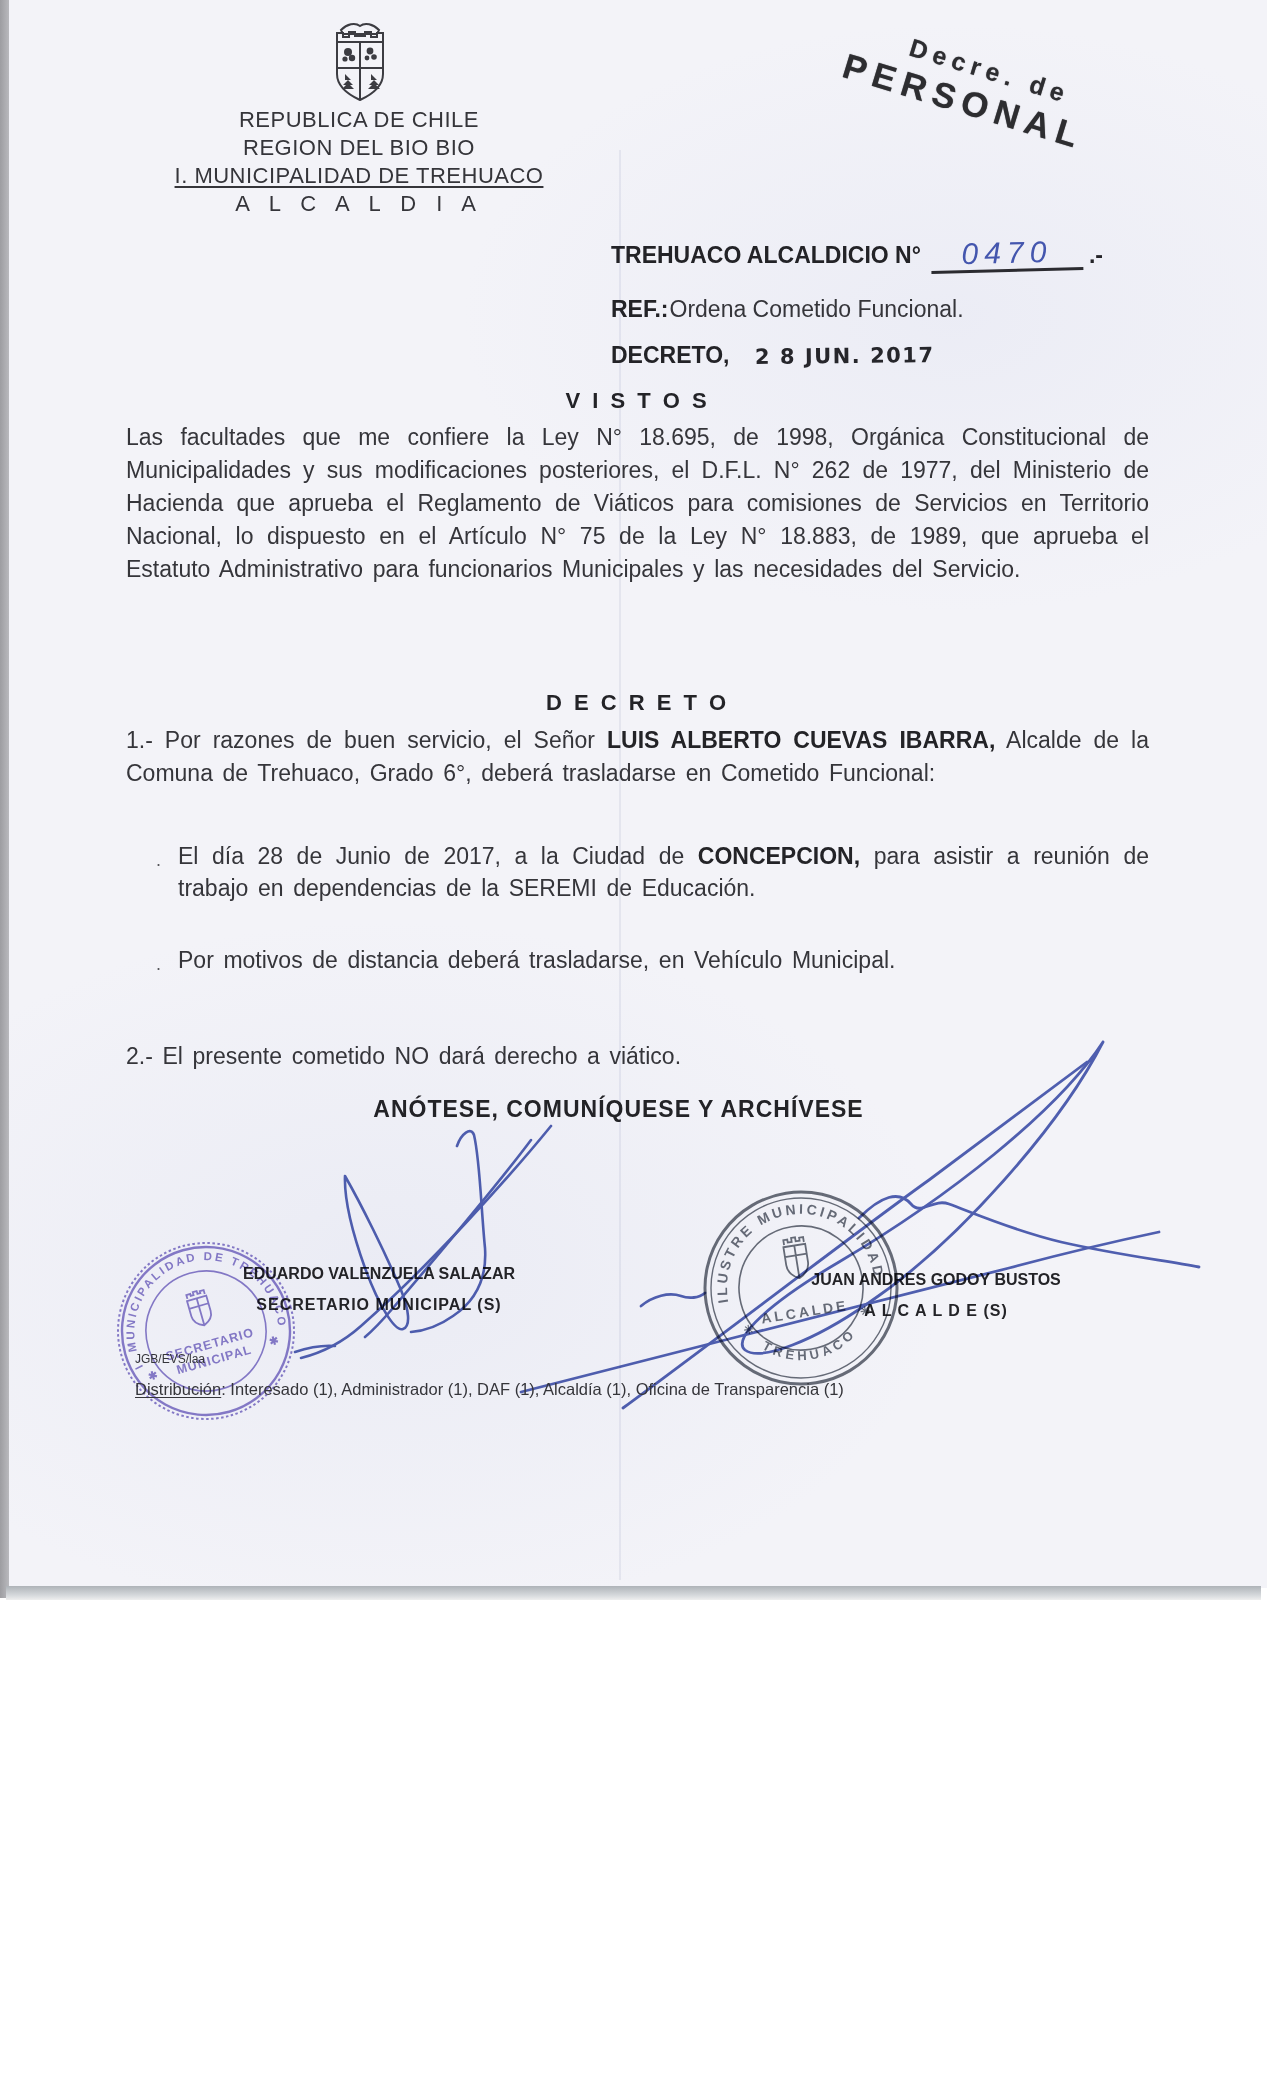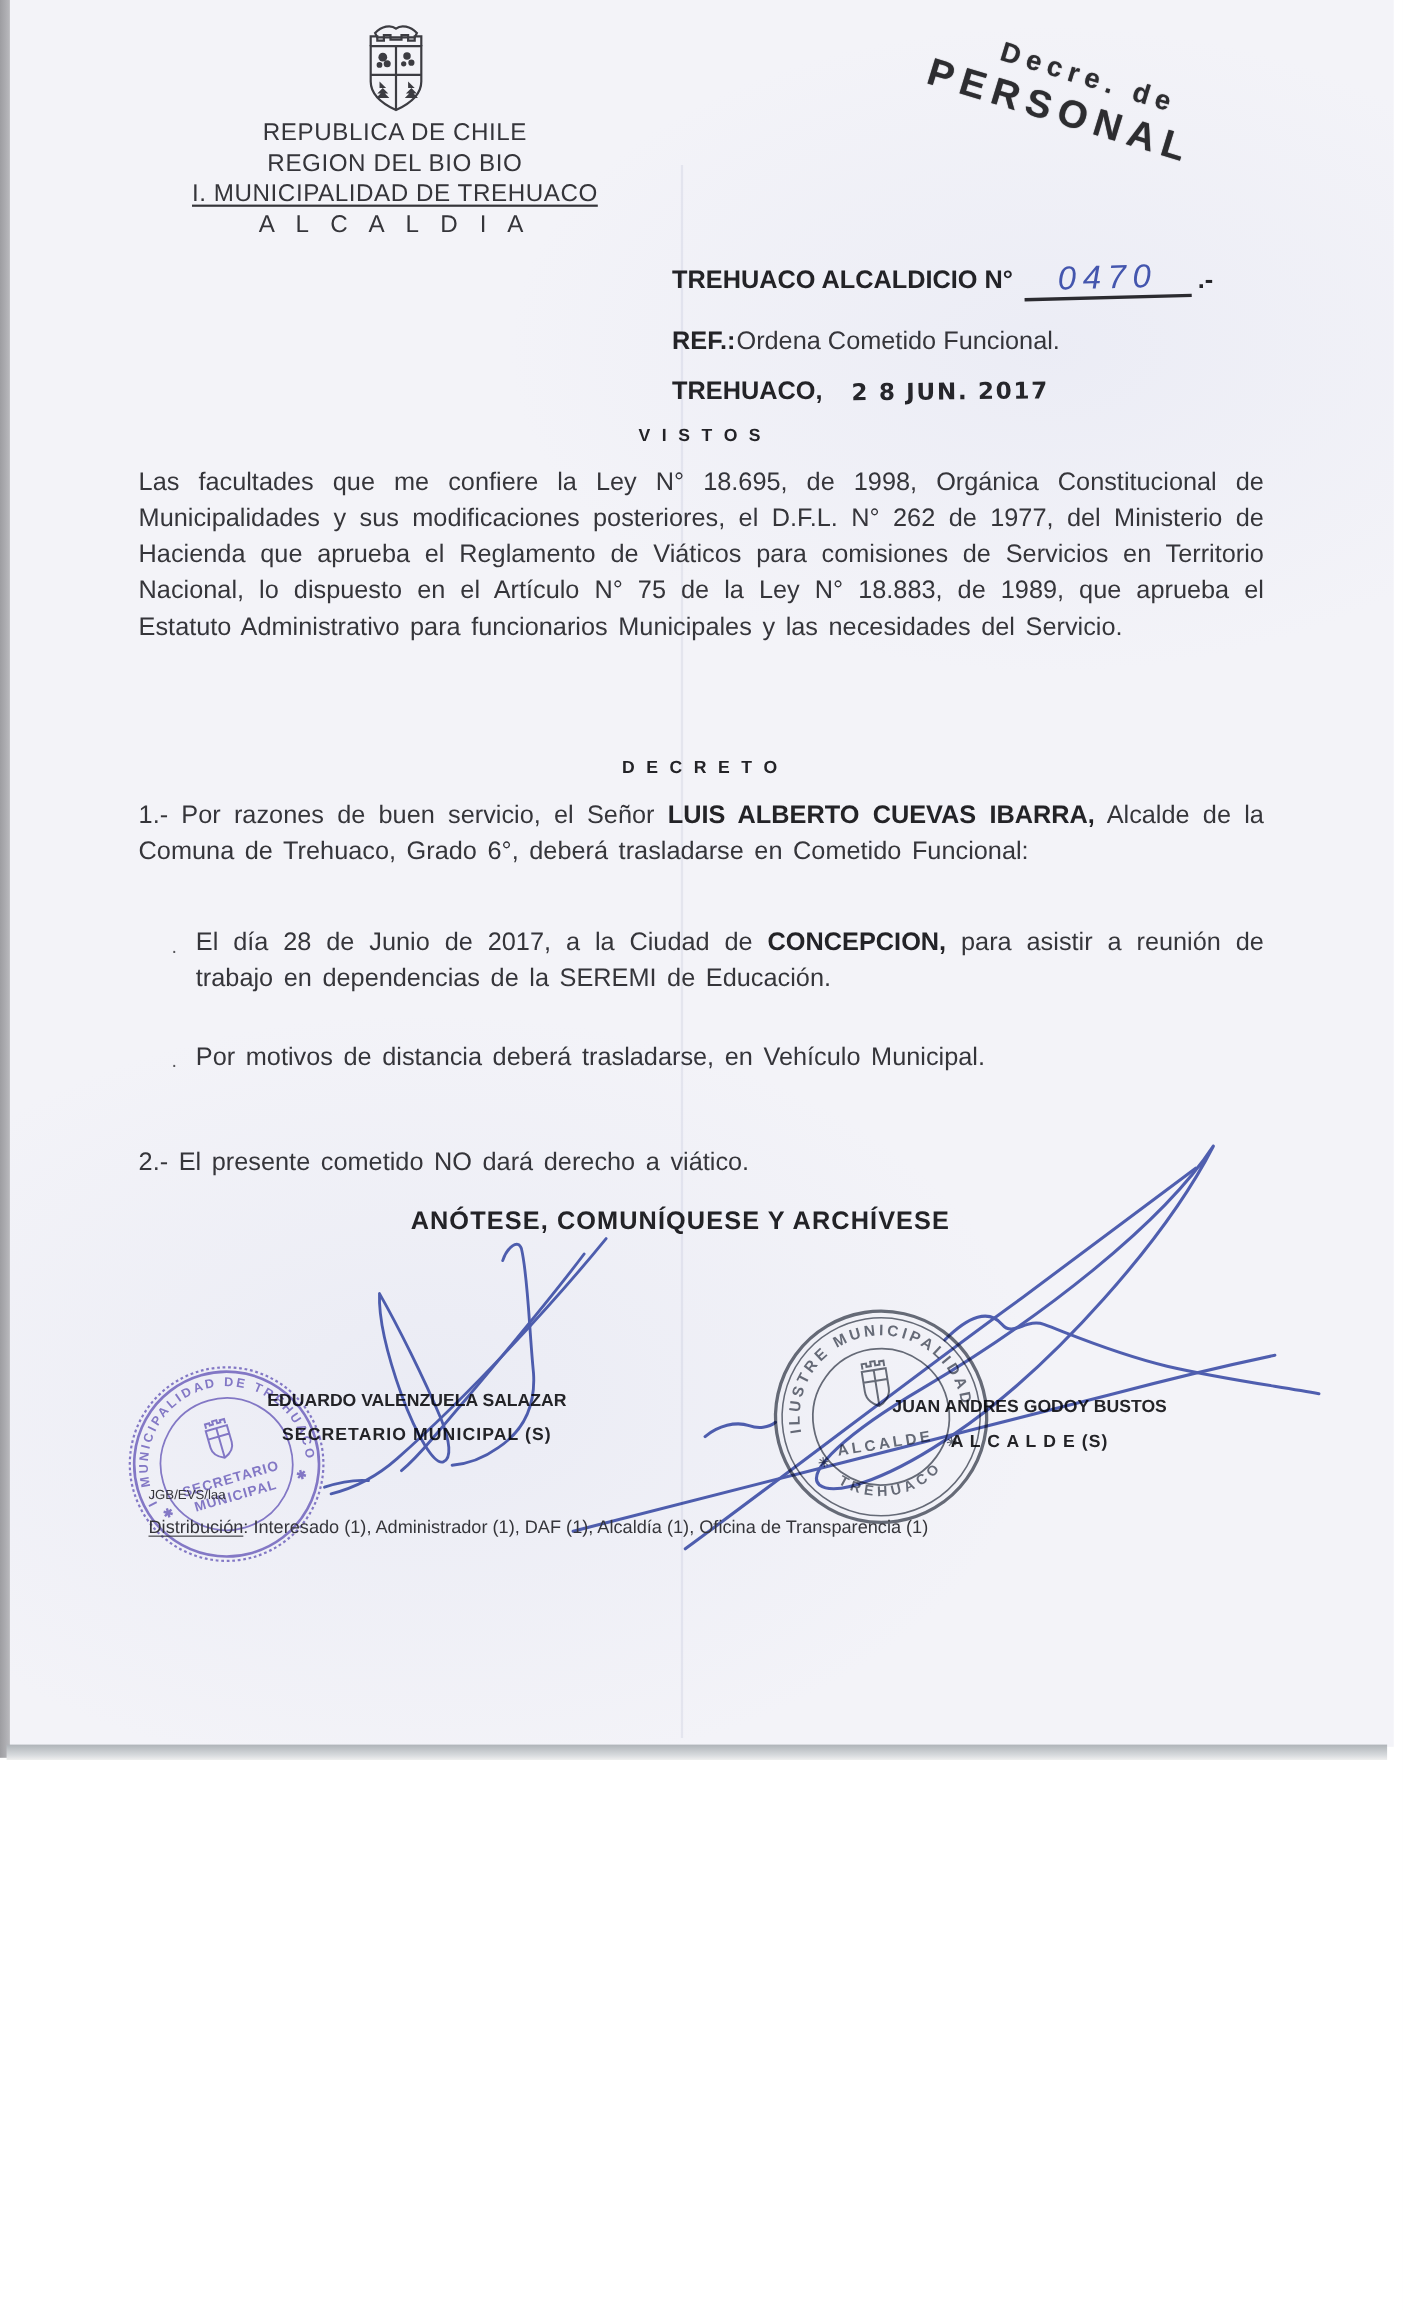--- a/index.html
+++ b/index.html
@@ -43,21 +43,21 @@
   .b{font-weight:bold;color:#232327;}
   .decree-num{display:inline-block;width:152px;text-align:center;border-bottom:3px solid #2b2b30;
     color:var(--ink_blue);font-size:30px;font-style:italic;letter-spacing:6px;
     transform:rotate(-1.5deg);margin:0 6px 0 10px;line-height:30px;padding-bottom:1px;}
   .ref-text{font-weight:normal;color:var(--text);margin-left:1px;}
   .date-stamp{font-family:"DejaVu Sans",sans-serif;font-weight:bold;font-size:21px;letter-spacing:1.5px;
     color:#26262b;margin-left:26px;transform:rotate(-.6deg);display:inline-block;}
 
   
   .center-head{position:absolute;left:117px;width:1023px;text-align:center;font-weight:bold;
-    font-size:16px;letter-spacing:3px;color:#232327;}
+    font-size:22px;letter-spacing:3px;color:#232327;}
   .para{position:absolute;left:117px;width:1023px;color:var(--text);font-size:23px;line-height:33px;
     text-align:justify;word-spacing:.14em;}
   .bullet{position:absolute;left:169px;width:971px;color:var(--text);font-size:23px;line-height:32px;
     text-align:justify;word-spacing:.14em;}
   .bullet .mark{position:absolute;left:-22px;top:4px;font-size:18px;color:#55555a;}
   .closing{position:absolute;left:117px;top:1096px;width:985px;text-align:center;
     font-weight:bold;font-size:23px;letter-spacing:1px;color:#232327;}
 
   
   .sigblock{position:absolute;text-align:center;color:#232327;font-weight:bold;font-size:16px;line-height:31px;white-space:nowrap;}
@@ -115,21 +115,21 @@
       <div class="l2">PERSONAL</div>
     </div>
 
     <div class="line-abs" style="left:602px;top:238px;">
       <span class="b">TREHUACO ALCALDICIO N°</span><span class="decree-num">0470</span><span class="b">.-</span>
     </div>
     <div class="line-abs" style="left:602px;top:296px;">
       <span class="b">REF.:</span><span class="ref-text">Ordena Cometido Funcional.</span>
     </div>
     <div class="line-abs" style="left:602px;top:342px;">
-      <span class="b">TREHUACO,</span><span class="date-stamp">2 8 JUN. 2017</span>
+      <span class="b">DECRETO,</span><span class="date-stamp">2 8 JUN. 2017</span>
     </div>
 
     <div class="center-head" style="top:388px;">V I S T O S</div>
     <div class="para" style="top:421px;">Las facultades que me confiere la Ley N° 18.695, de 1998, Orgánica Constitucional de Municipalidades y sus modificaciones posteriores, el D.F.L. N° 262 de 1977, del Ministerio de Hacienda que aprueba el Reglamento de Viáticos para comisiones de Servicios en Territorio Nacional, lo dispuesto en el Artículo N° 75 de la Ley N° 18.883, de 1989, que aprueba el Estatuto Administrativo para funcionarios Municipales y las necesidades del Servicio.</div>
 
     <div class="center-head" style="top:690px;">D E C R E T O</div>
     <div class="para" style="top:724px;">
       <span>1.- Por razones de buen servicio, el Señor </span><span class="b">LUIS ALBERTO CUEVAS IBARRA,</span><span> Alcalde de la Comuna de Trehuaco, Grado 6°, deberá trasladarse en Cometido Funcional:</span>
     </div>
 

